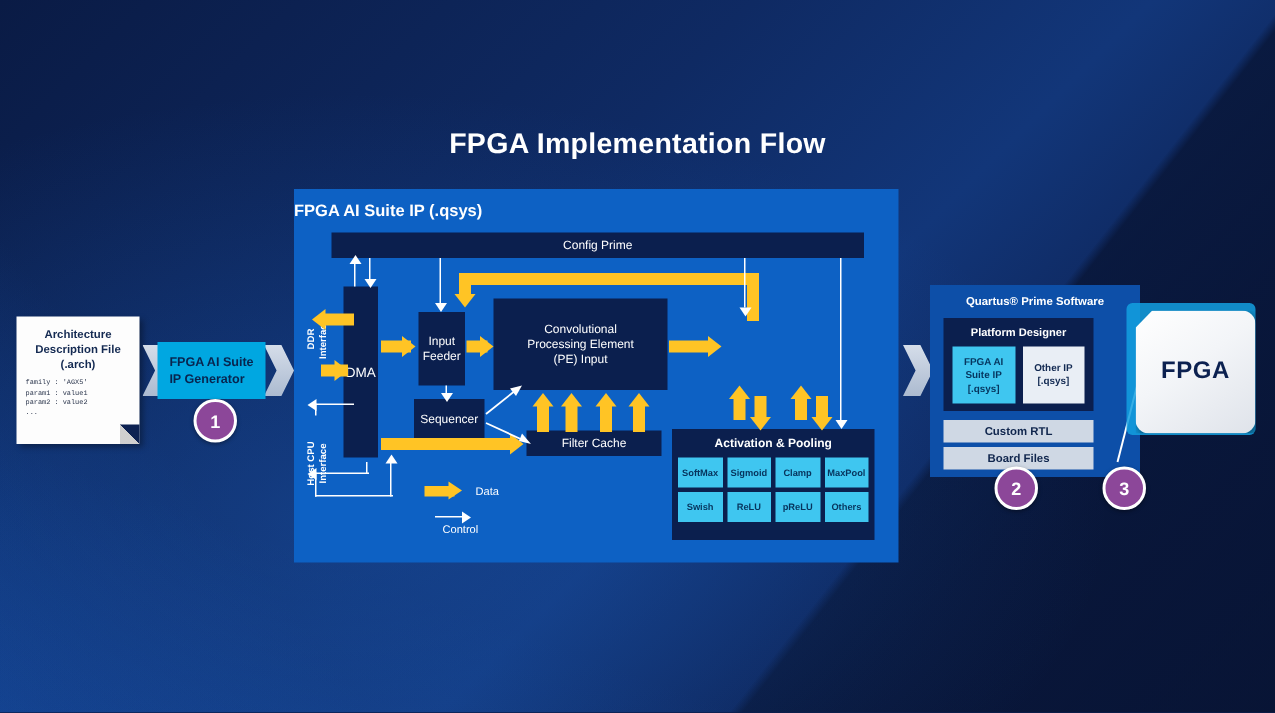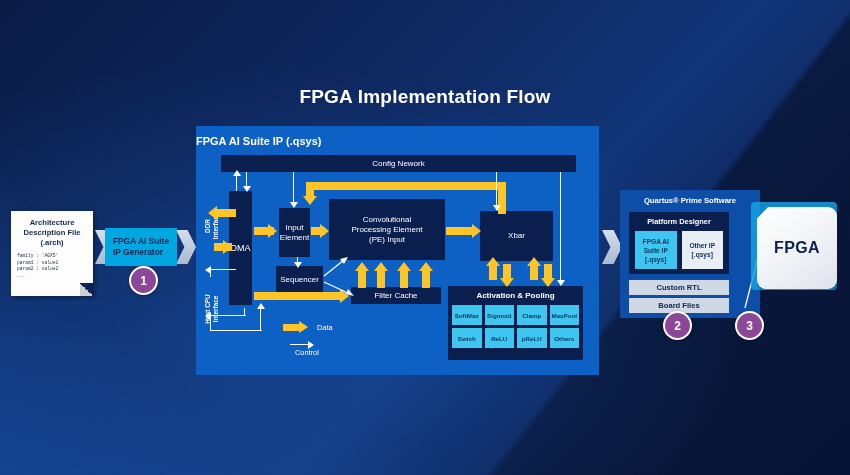--- a/index.html
+++ b/index.html
@@ -237,49 +237,46 @@
     </div>
   </div>
 
   <div class="badge" style="left:129px;top:266px;">1</div>
 
   <div id="ip-panel">
 
     <div class="panel-title">FPGA AI Suite IP (.qsys)</div>
 
     <div class="dk" id="config-net">
-      <div class="dk-lbl">Config Nework</div>
+      <div class="dk-lbl">Config Prime</div>
     </div>
 
     <div class="dk" id="dma">
       <div class="dk-lbl">DMA</div>
     </div>
 
     <div class="dk" id="input-feeder">
       <div class="dk-lbl">
         <div>
           <div>Input</div>
-          <div>Element</div>
+          <div>Feeder</div>
         </div>
       </div>
     </div>
 
     <div class="dk" id="pe-array">
       <div class="dk-lbl">
         <div>
           <div>Convolutional</div>
           <div>Processing Element</div>
           <div>(PE) Input</div>
         </div>
       </div>
     </div>
 
-    <div class="dk" id="xbar">
-      <div class="dk-lbl">Xbar</div>
-    </div>
 
     <div class="dk" id="sequencer">
       <div class="dk-lbl">Sequencer</div>
     </div>
 
     <div class="dk" id="filter-cache">
       <div class="dk-lbl">Filter Cache</div>
     </div>
 
     <div id="act-pool">

